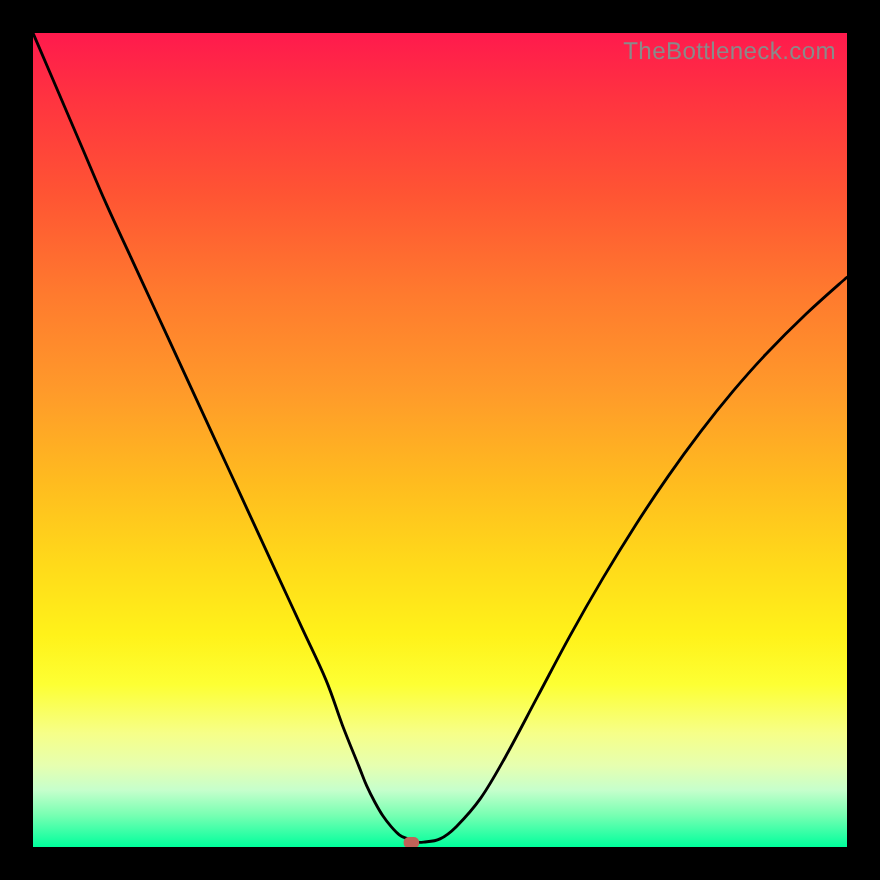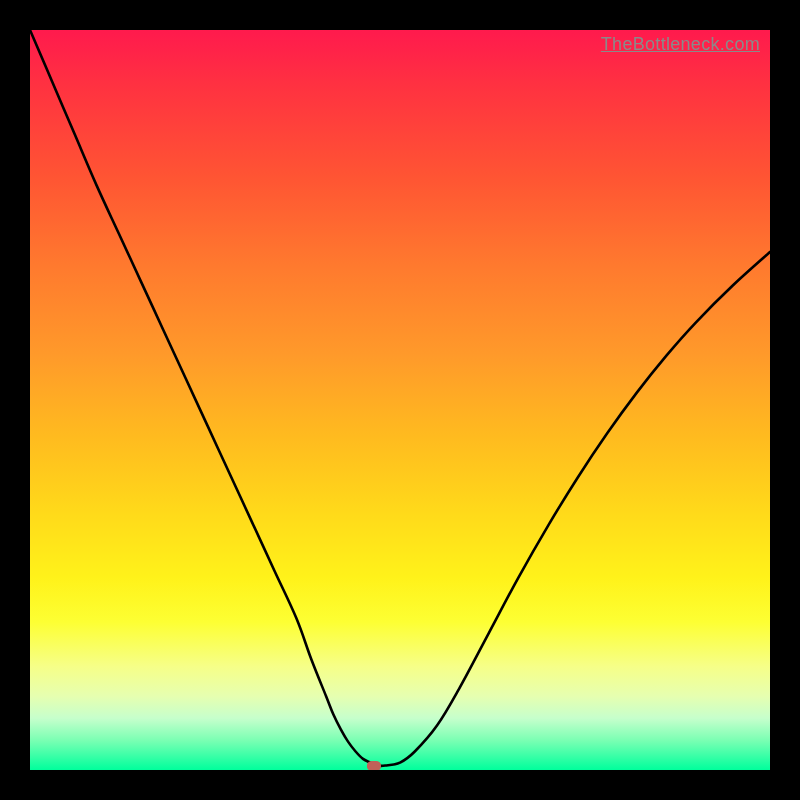--- a/index.html
+++ b/index.html
@@ -40,25 +40,24 @@
       #7affb3 96%,
       #00ff9c 100%
     );
     overflow: hidden;
   }
   .watermark {
     position: absolute;
     top: 4px;
     right: 10px;
     color: #8a8a8a;
-    font-size: 18px;
+    font-size: 22px;
     letter-spacing: 0.3px;
     font-weight: 500;
     z-index: 3;
-    text-decoration: underline;
   }
   svg.curve {
     position: absolute;
     inset: 0;
     width: 740px;
     height: 740px;
     z-index: 2;
   }
   .marker {
     position: absolute;

